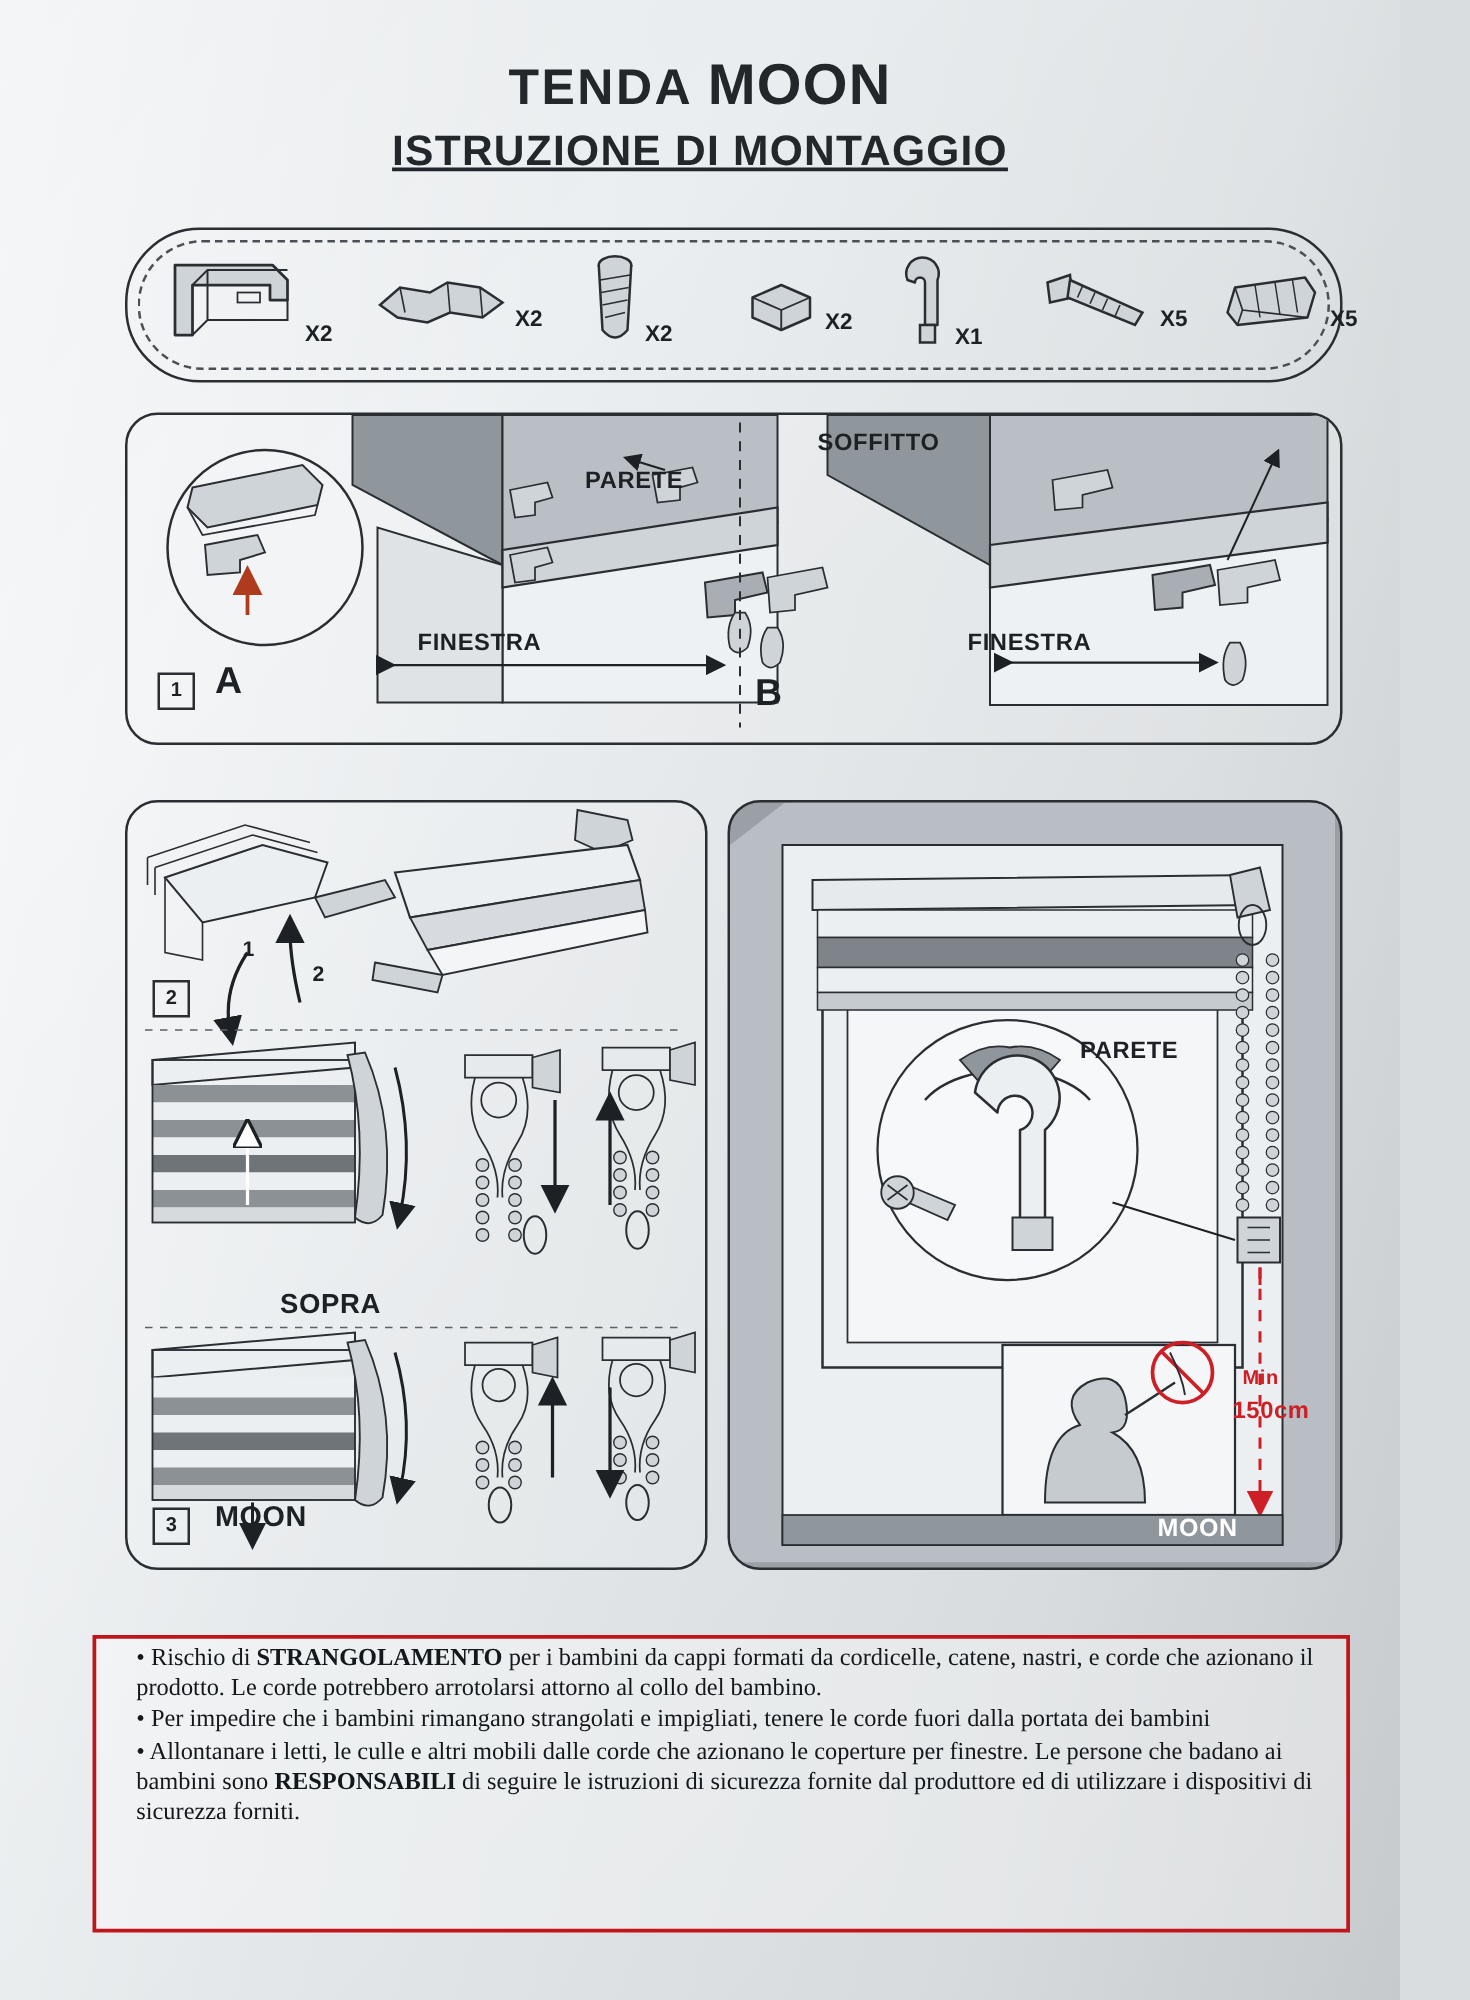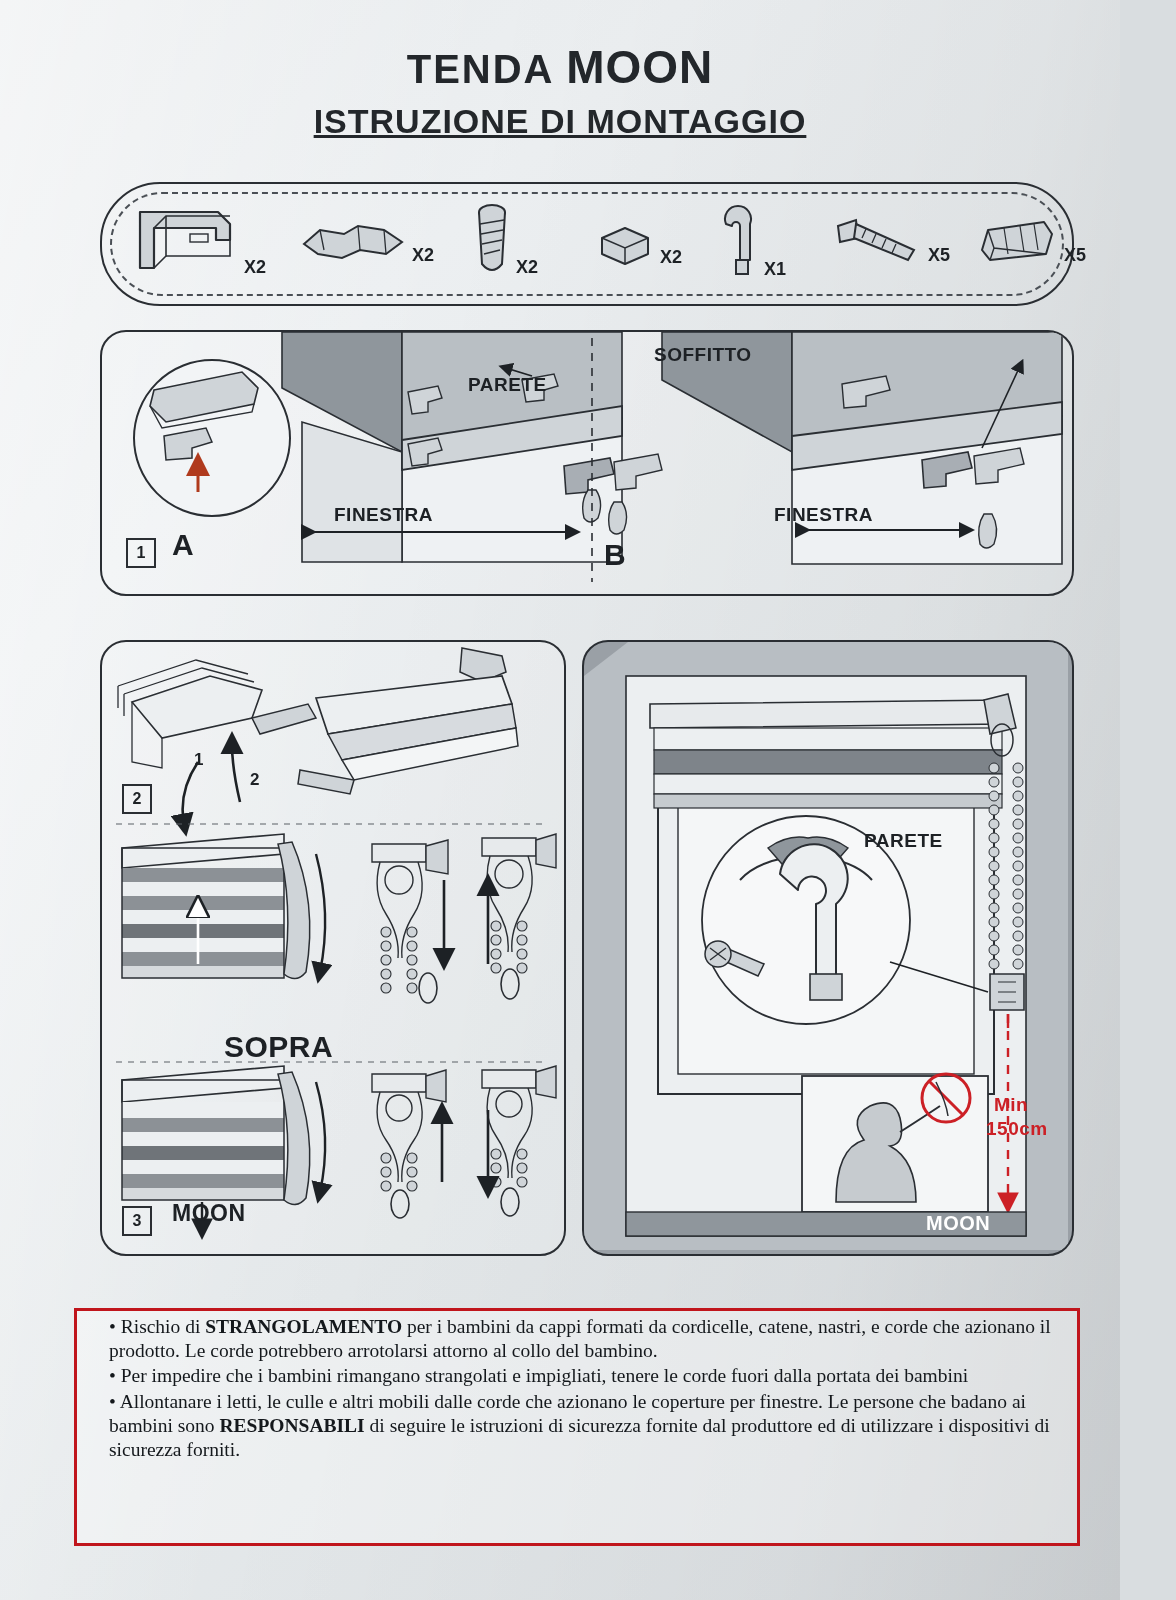--- a/index.html
+++ b/index.html
@@ -353,21 +353,21 @@
         <path d="M14 44 L14 120" stroke="#1d2125" stroke-width="2.6" marker-end="url(#ar2)"></path>
         <ellipse cx="36" cy="136" rx="9" ry="14" fill="none" stroke="#2a2e33" stroke-width="1.6"></ellipse>
       </g>
 
       <path d="M100 560 L100 586" stroke="#1d2125" stroke-width="2.4" marker-end="url(#ar2)"></path>
     </svg>
 
     <div class="step-num" style="left:20px;top:142px;">2</div>
     <div class="lbl" style="left:92px;top:108px;font-size:17px;">1</div>
     <div class="lbl" style="left:148px;top:128px;font-size:17px;">2</div>
-    <div class="lbl" style="left:122px;top:388px;font-size:30px;">SOPRA</div>
+    <div class="lbl" style="left:122px;top:388px;font-size:22px;">SOPRA</div>
 
     <div class="step-num" style="left:20px;top:564px;">3</div>
     <div class="lbl" style="left:70px;top:558px;font-size:23px;">MOON</div>
   </div>
 
   <div class="panel panel-3" style="background:#9aa0a6;">
     <svg width="484" height="608" viewBox="0 0 484 608">
       <defs>
         <marker id="ar3" markerWidth="9" markerHeight="9" refX="4" refY="4.5" orient="auto">
           <path d="M0 0 L9 4.5 L0 9 Z" fill="#1d2125"></path>
@@ -449,21 +449,21 @@
       <path d="M252 560 q0 -54 28 -62 q-16 -22 6 -34 q24 -10 30 12 q6 26 -10 28 q26 14 26 56 z" fill="#c6cbcf" stroke="#2a2e33" stroke-width="1.6"></path>
       <path d="M316 490 q22 -14 40 -26" stroke="#2a2e33" stroke-width="2" fill="none"></path>
       <circle cx="362" cy="456" r="24" fill="none" stroke="#cc2026" stroke-width="3"></circle>
       <path d="M345 439 L379 473" stroke="#cc2026" stroke-width="3"></path>
       <path d="M352 440 q10 20 12 34" stroke="#2a2e33" stroke-width="1.5" fill="none"></path>
 
       <rect x="42" y="570" width="400" height="24" fill="#8f969c" stroke="#2a2e33" stroke-width="1.4"></rect>
     </svg>
 
     <div class="lbl" style="left:280px;top:188px;">PARETE</div>
-    <div class="lbl lbl-red" style="left:410px;top:452px;font-size:19px;">Min</div>
+    <div class="lbl lbl-red" style="left:410px;top:452px;font-size:16px;">Min</div>
     <div class="lbl lbl-red" style="left:402px;top:476px;font-size:19px;">150cm</div>
     <div class="lbl lbl-white" style="left:342px;top:570px;font-size:20px;">MOON</div>
   </div>
 
   <div class="warn">
     <div class="warn-body">
       <p>
         <span>• Rischio di </span><span class="b">STRANGOLAMENTO</span><span> per i bambini da cappi formati da cordicelle, catene, nastri, e corde che azionano il prodotto. Le corde potrebbero arrotolarsi attorno al collo del bambino.</span>
       </p>
       <p>• Per impedire che i bambini rimangano strangolati e impigliati, tenere le corde fuori dalla portata dei bambini</p>

